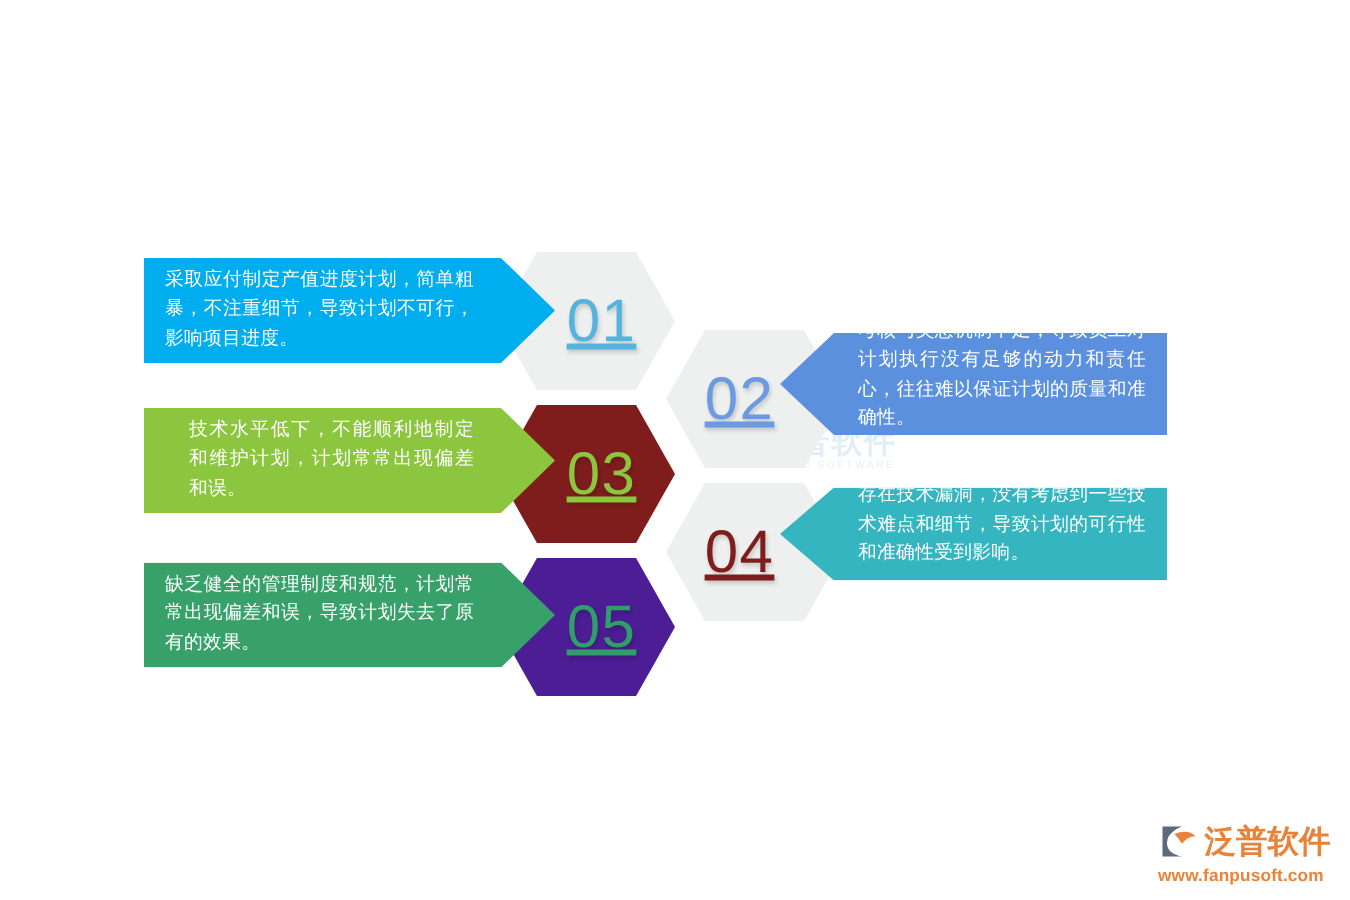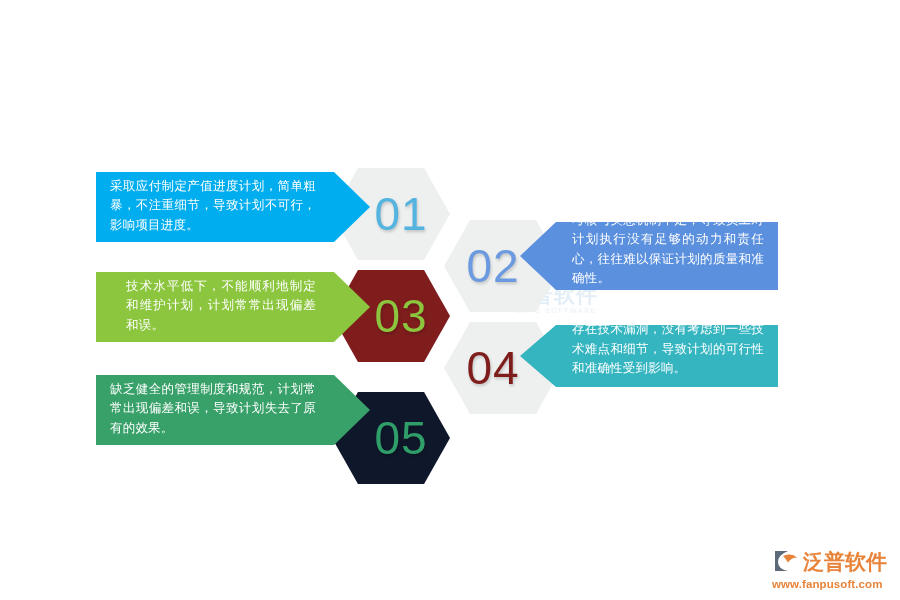--- a/index.html
+++ b/index.html
@@ -50,24 +50,25 @@
     
     clip-path: polygon(0% 50%, 22% 0%, 100% 0%, 100% 100%, 22% 100%);
   }
   .badge.left-side.tip {
     clip-path: polygon(0% 50%, 22% 0%, 78% 0%, 100% 50%, 78% 100%, 22% 100%);
   }
   .badge.right-side {
     clip-path: polygon(0% 50%, 22% 0%, 78% 0%, 100% 50%, 78% 100%, 22% 100%);
   }
   .badge-num {
-    font-size: 46px; font-weight: 400;
+    font-size: 40px; font-weight: 400;
     letter-spacing: 1px;
     line-height: 1;
     user-select: none;
+    text-decoration: underline;
   }
   .badge.left-side .badge-num { transform: translateX(10px); }
   .badge.right-side .badge-num { transform: translateX(-10px); }
 
   
   .bar {
     position: absolute;
     height: 70px;
     display: flex;
     align-items: center;
@@ -161,21 +162,21 @@
   <div class="row">
     <div class="badge right-side" style="left: 444px; top: 322px; background: rgb(238, 240, 239);">
       <span class="badge-num" style="color: #7f1d1d; text-shadow: rgba(0, 0, 0, 0.18) 1px 2px 3px;">04</span>
     </div>
     <div class="bar to-left" style="left: 520px; top: 325px; width: 258px; height: 62px; background: rgb(53, 181, 192);">
       <span class="bar-text">存在技术漏洞，没有考虑到一些技术难点和细节，导致计划的可行性和准确性受到影响。</span>
     </div>
   </div>
 
   <div class="row">
-    <div class="badge left-side tip" style="left: 332px; top: 392px; background: #0f172a; text-align: right;">
+    <div class="badge left-side tip" style="left: 332px; top: 372px; background: #4c1d95; text-align: right;">
       <span class="badge-num" style="color: rgb(47, 158, 104); text-shadow: rgba(0, 0, 0, 0.18) 1px 2px 3px;">05</span>
     </div>
     <div class="bar to-right" style="left: 96px; top: 375px; width: 274px; background: rgb(55, 161, 105);">
       <span class="bar-text">缺乏健全的管理制度和规范，计划常常出现偏差和误，导致计划失去了原有的效果。</span>
     </div>
   </div>
 
   <div class="logo">
     <div class="logo-top">
       <div class="logo-mark">

